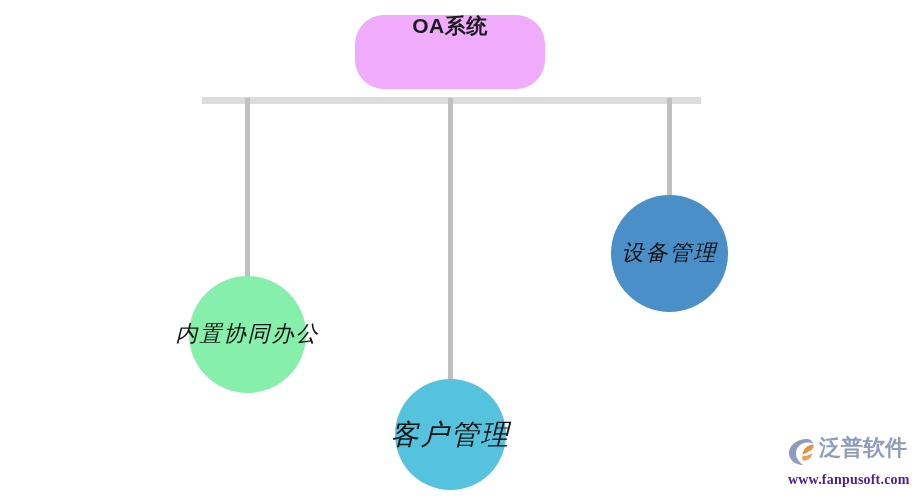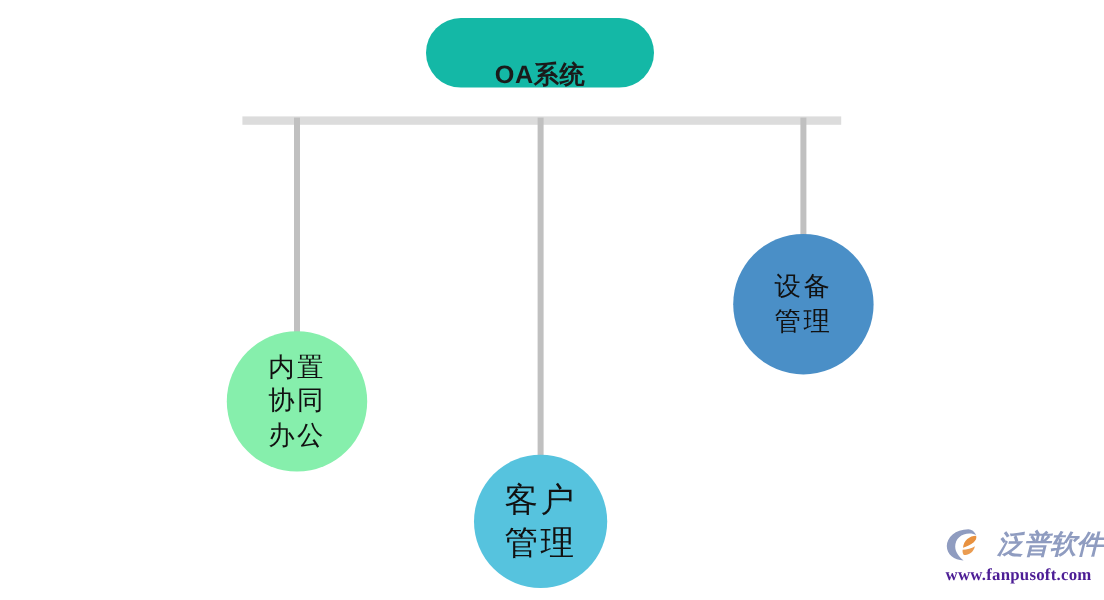--- a/index.html
+++ b/index.html
@@ -19,25 +19,25 @@
     height: 500px;
     background: #ffffff;
   }
 
   
   .root-pill {
     position: absolute;
     left: 355px;
     top: 15px;
     width: 190px;
-    height: 58px;
-    background: #14b8a6;
+    height: 74px;
+    background: #f0abfc;
     border-radius: 29px;
     display: flex;
-    align-items: flex-end;
+    align-items: flex-start;
     justify-content: center;
     box-sizing: border-box;
   }
   .root-pill-label {
     font-family: "Liberation Sans", sans-serif;
     font-size: 21px;
     font-weight: 700;
     color: #1a1a1a;
     letter-spacing: 0.5px;
     line-height: 1;
@@ -62,24 +62,25 @@
   }
   .connector-1 { left: 245px; top: 98px;  height: 182px; }
   .connector-2 { left: 448px; top: 98px;  height: 284px; }
   .connector-3 { left: 667px; top: 98px;  height: 100px; }
 
   
   .node {
     position: absolute;
     border-radius: 50%;
     display: flex;
-    flex-direction: column;
+    flex-direction: row;
     align-items: center;
     justify-content: center;
     box-sizing: border-box;
+    font-style: italic;
   }
   .node-line {
     font-family: "Liberation Sans", sans-serif;
     color: #111111;
     white-space: nowrap;
     line-height: 1.28;
     letter-spacing: 2px;
   }
 
   .node-internal-office {
@@ -116,24 +117,23 @@
     top: 437px;
     width: 126px;
     height: 56px;
     display: flex;
     flex-direction: column;
     align-items: flex-start;
     justify-content: flex-start;
   }
   .wm-top {
     display: flex;
-    align-items: center;
-    gap: 12px;
+    align-items: flex-start;
+    gap: 0;
     height: 34px;
-    font-style: italic;
   }
   .wm-logo-icon {
     width: 32px;
     height: 30px;
     flex: none;
   }
   .wm-brand {
     font-family: "Liberation Sans", sans-serif;
     font-size: 22px;
     font-weight: 700;

